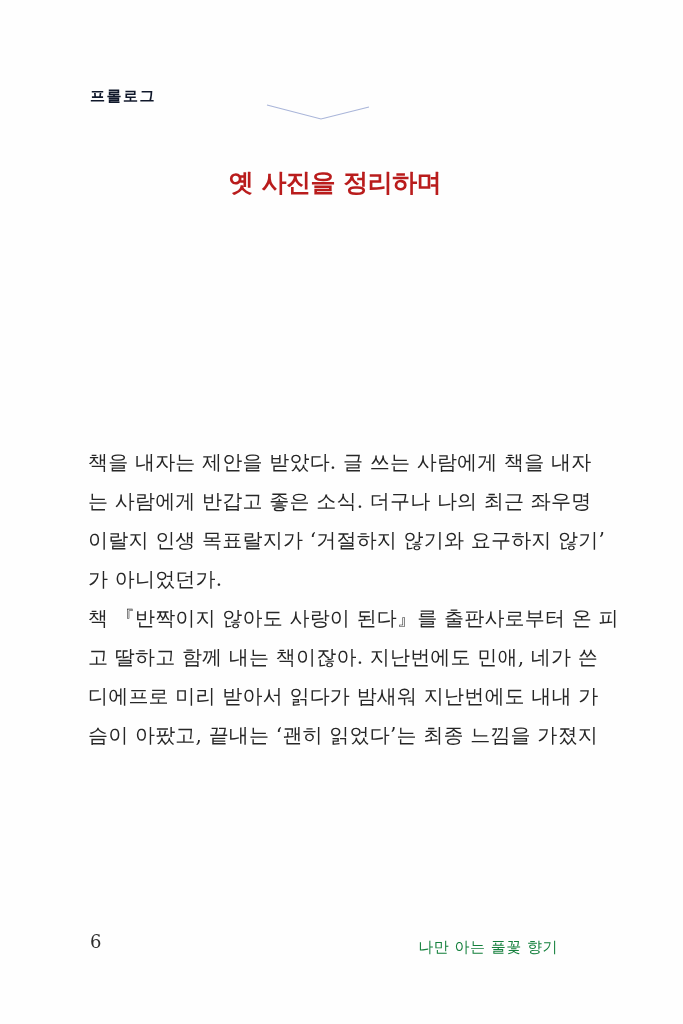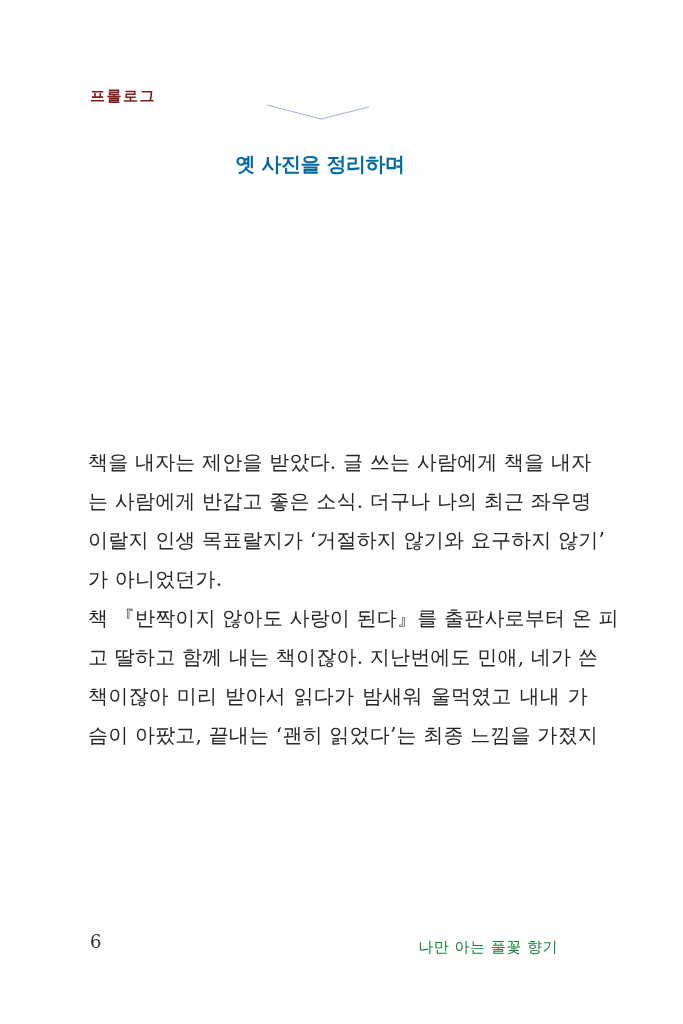--- a/index.html
+++ b/index.html
@@ -13,40 +13,40 @@
     font-family: "DejaVu Serif", "Liberation Serif", serif;
     color: #262626;
   }
   .section-label {
     position: absolute;
     left: 90px;
     top: 87px;
     font-size: 15px;
     font-weight: bold;
     letter-spacing: 1.5px;
-    color: #7f1d1d;
+    color: #0f172a;
   }
   .chevron {
     position: absolute;
     left: 264px;
     top: 100px;
   }
   .chapter-title {
     position: absolute;
     left: 88px;
     top: 151px;
     width: 500px;
-    margin: 0;
+    margin: 15px;
     box-sizing: border-box;
     padding-right: 36px;
     text-align: center;
-    font-size: 20px;
+    font-size: 25px;
     font-weight: bold;
     letter-spacing: -0.5px;
-    color: #0369a1;
+    color: #b91c1c;
   }
   .body-text {
     position: absolute;
     left: 88px;
     top: 443px;
     width: 500px;
     font-size: 20px;
     line-height: 39px;
     letter-spacing: 0.2px;
     word-break: break-all;
@@ -87,21 +87,21 @@
 
   <h1 class="chapter-title">옛 사진을 정리하며</h1>
 
   <div class="body-text">
     <div class="ln">책을 내자는 제안을 받았다. 글 쓰는 사람에게 책을 내자</div>
     <div class="ln">는 사람에게 반갑고 좋은 소식. 더구나 나의 최근 좌우명</div>
     <div class="ln">이랄지 인생 목표랄지가 ‘거절하지 않기와 요구하지 않기’</div>
     <div class="ln end">가 아니었던가.</div>
     <div class="ln">책 『반짝이지 않아도 사랑이 된다』를 출판사로부터 온 피</div>
     <div class="ln">고 딸하고 함께 내는 책이잖아. 지난번에도 민애, 네가 쓴</div>
-    <div class="ln">책이잖아 미리 받아서 읽다가 밤새워 울먹였고 내내 가</div>
+    <div class="ln">디에프로 미리 받아서 읽다가 밤새워 지난번에도 내내 가</div>
     <div class="ln">슴이 아팠고, 끝내는 ‘괜히 읽었다’는 최종 느낌을 가졌지</div>
   </div>
 
   <div class="page-number">6</div>
 
   <div class="running-title">나만 아는 풀꽃 향기</div>
 
 </div>
 
 </body></html>

